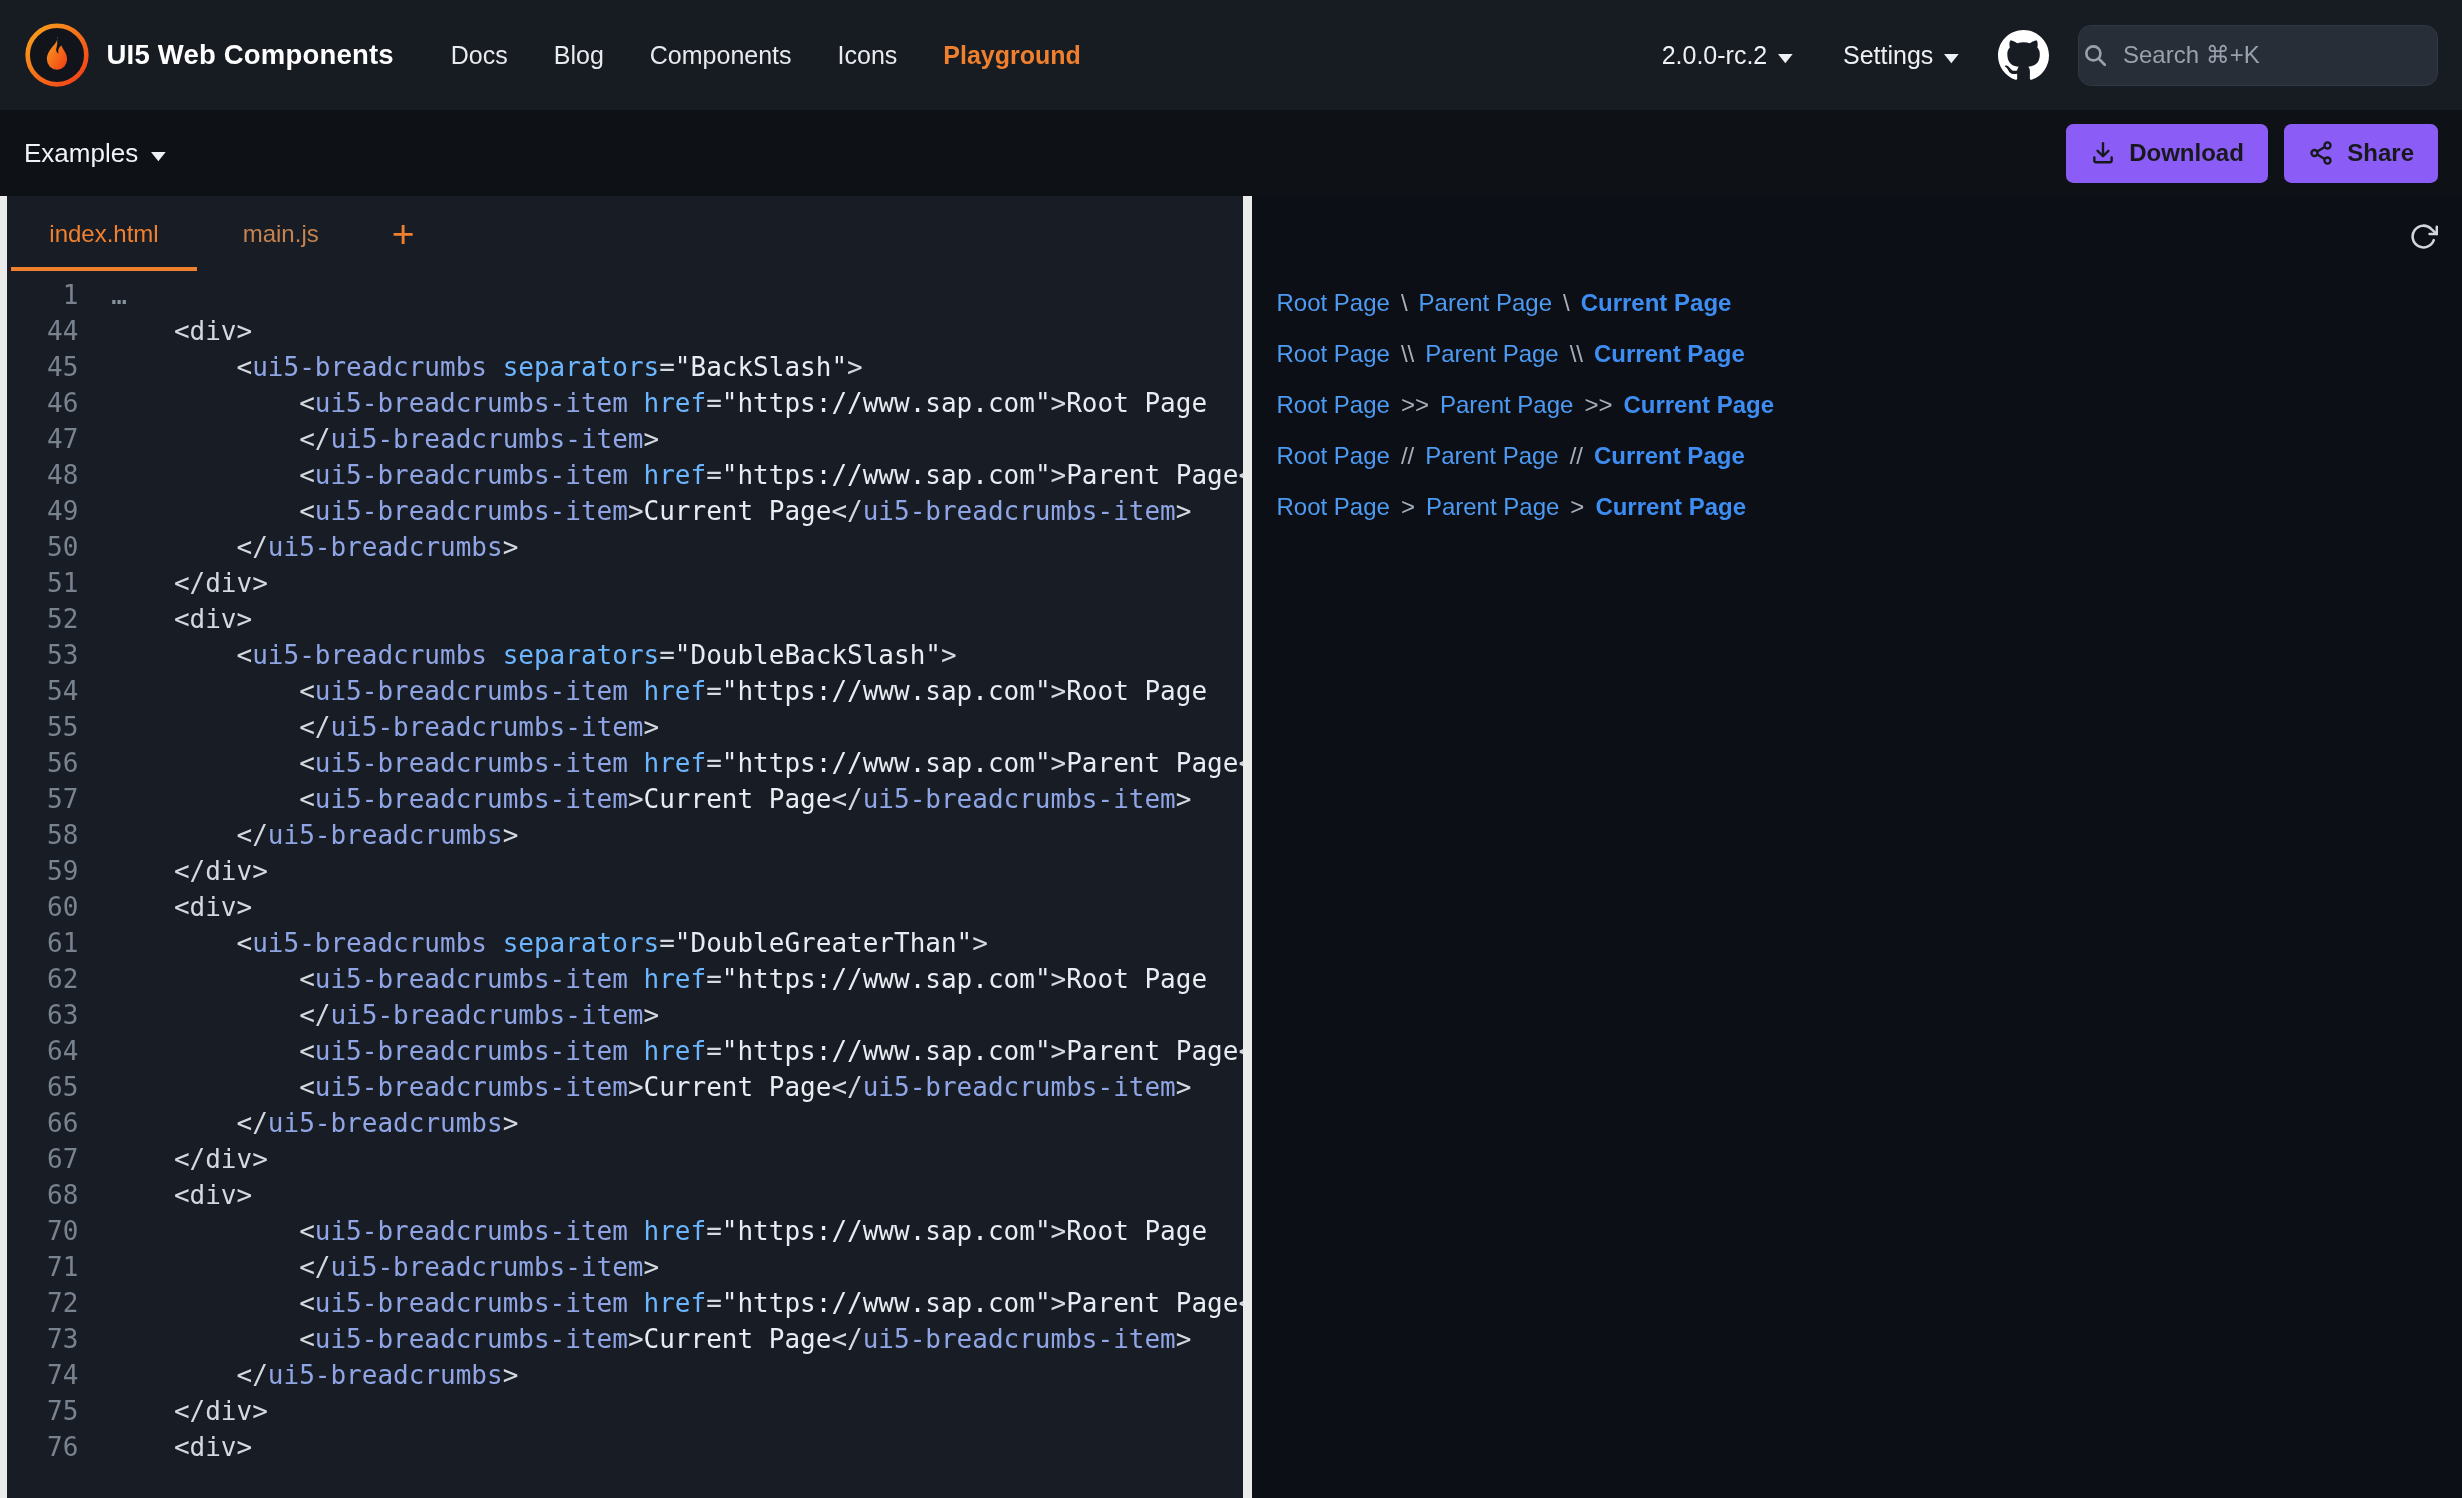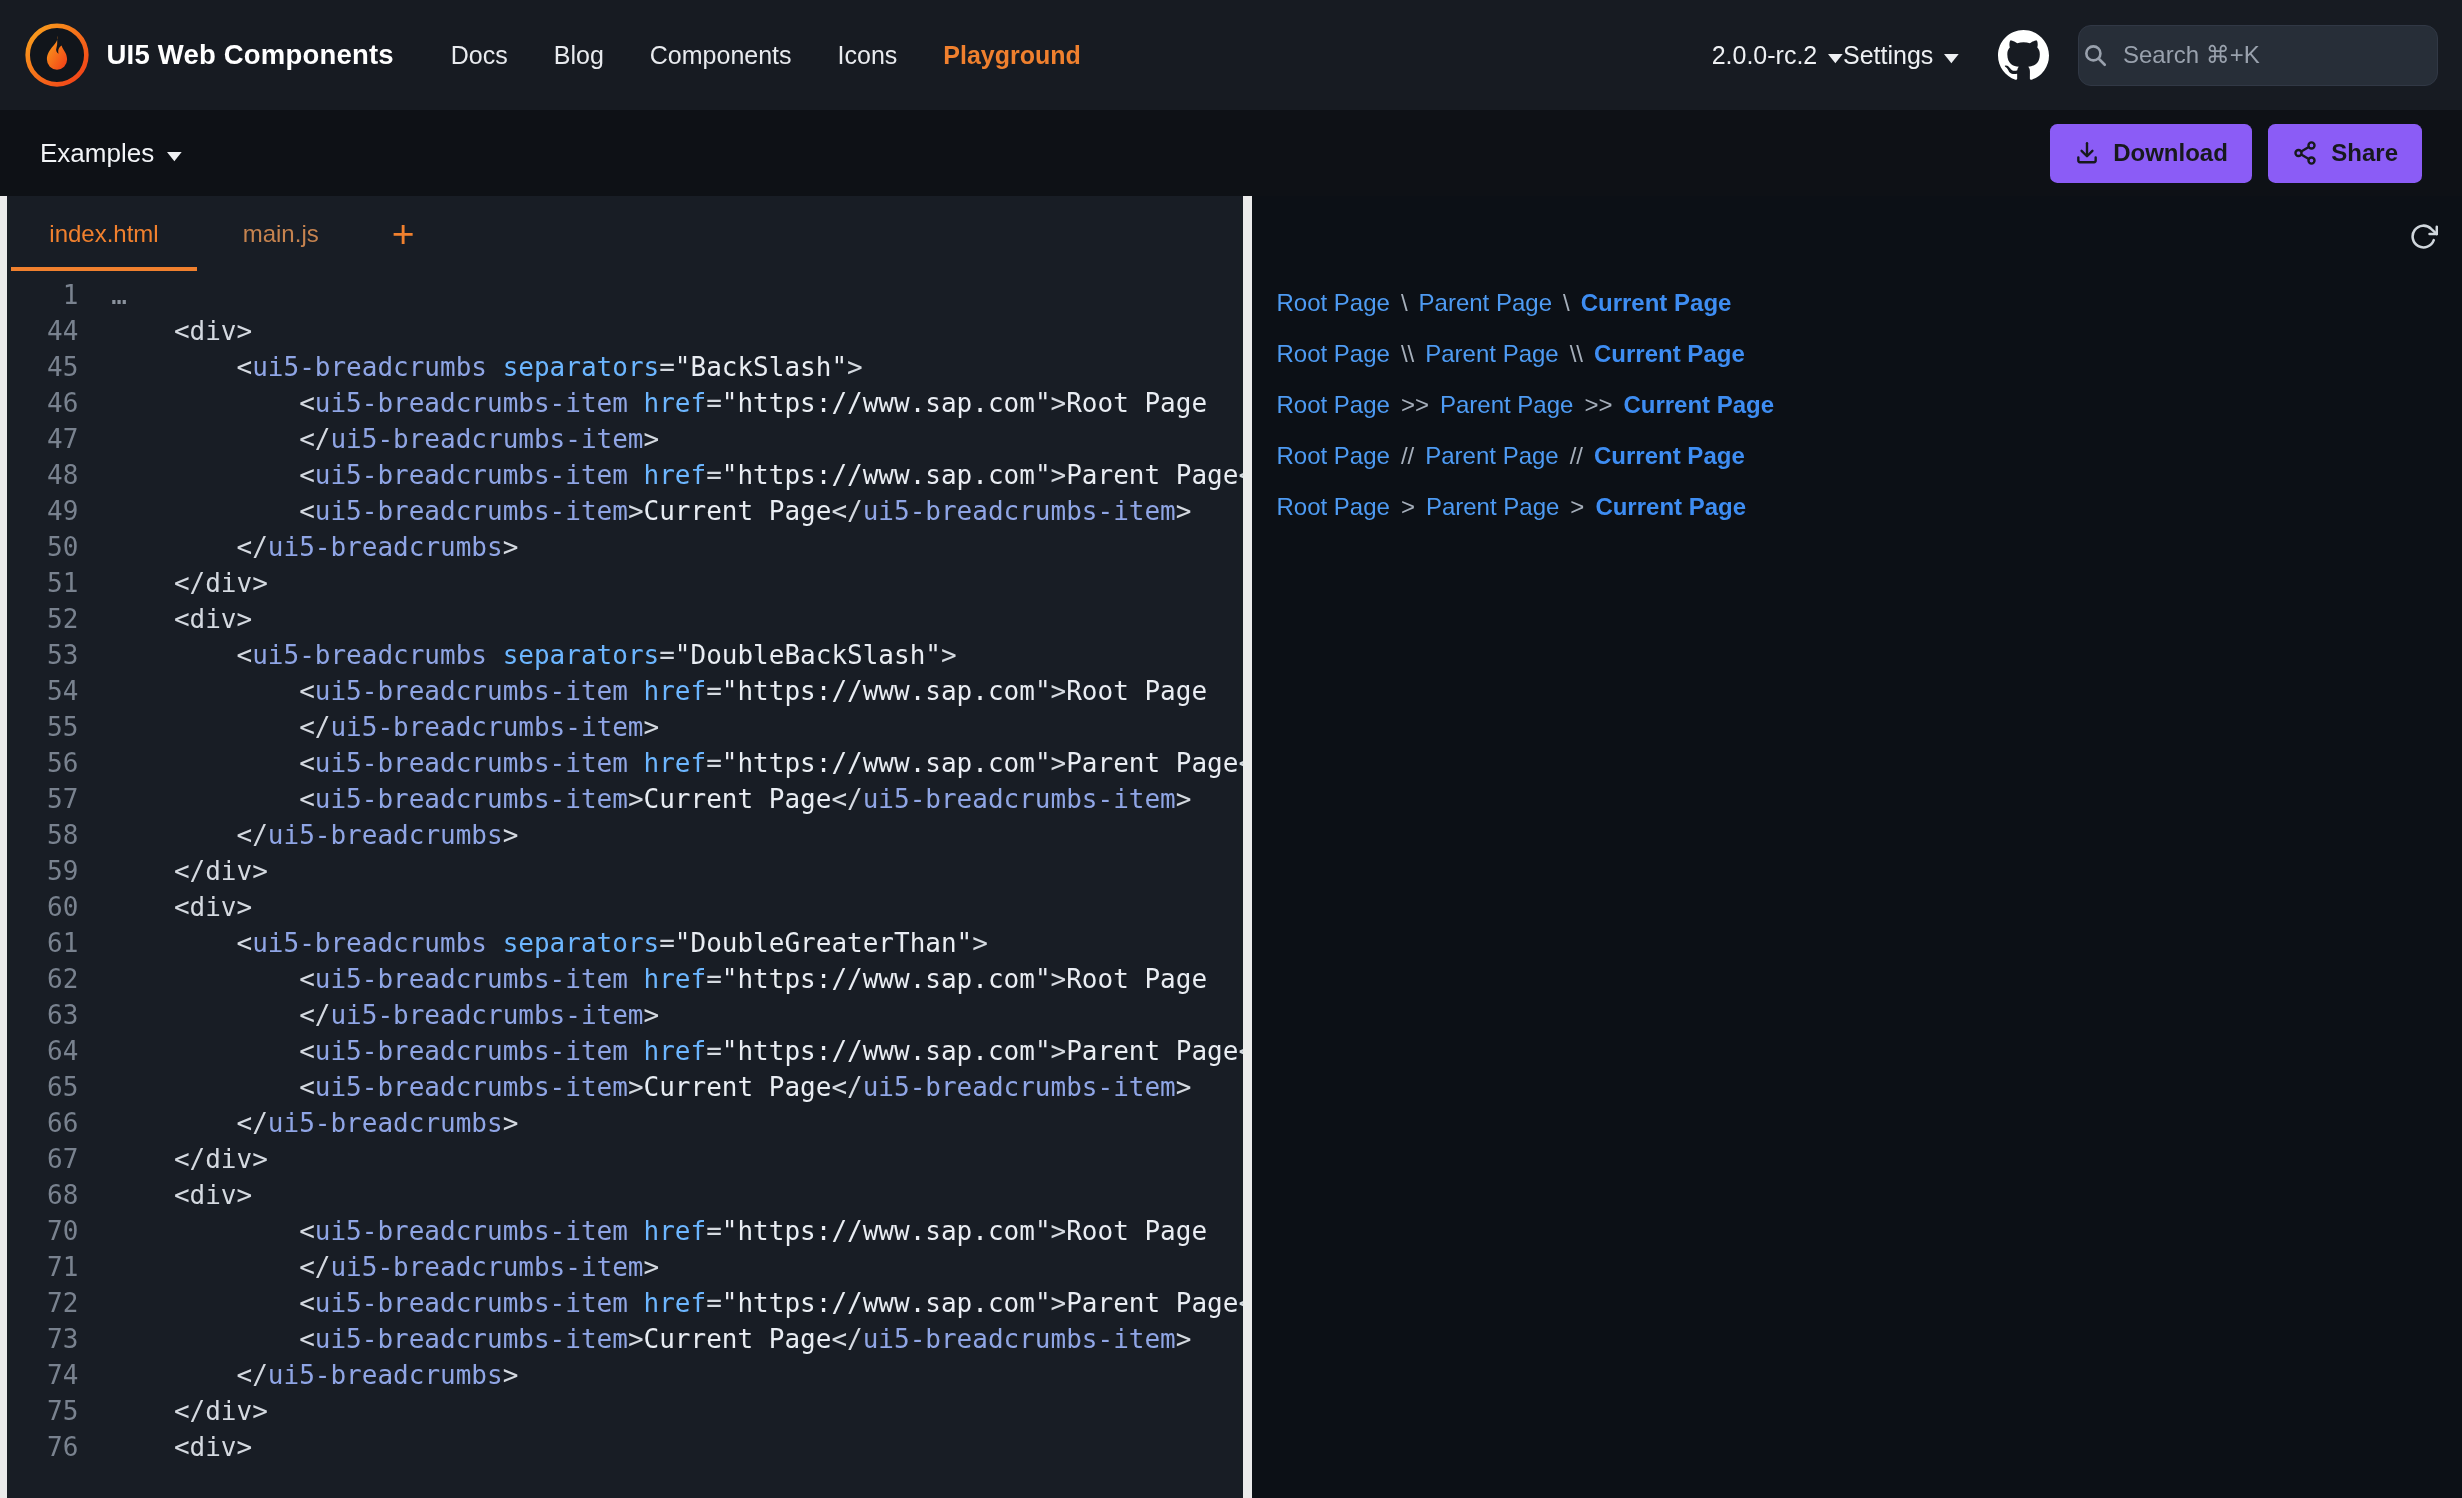--- a/index.html
+++ b/index.html
@@ -20,35 +20,35 @@
     height:110px;background:#171b22;display:flex;align-items:center;
     padding:0 24px;
   }
   .brand{display:flex;align-items:center;gap:16.5px;cursor:pointer;}
   .brand-title{font-size:27.5px;font-weight:700;color:#ffffff;letter-spacing:0.2px;}
   .nav{display:flex;margin-left:57px;gap:46px;font-size:25px;}
   .nav-item{color:#e8eaee;cursor:pointer;}
   .nav-item.active{color:var(--accent);font-weight:600;}
   .top-spacer{flex:1;}
   .menu-link{display:flex;align-items:center;gap:11px;font-size:25px;color:#eef0f3;cursor:pointer;}
-  .menu-link + .menu-link{}
+  .menu-link + .menu-link{margin-left:50px;}
   .caret{display:inline-block;color:#eef0f3;}
   .gh{margin-left:39px;display:flex;align-items:center;cursor:pointer;}
   .search{
     margin-left:29px;width:360px;height:61px;background:#272e38;border:0.9px solid #313845;
     border-radius:13px;display:flex;align-items:center;padding:0 3px;gap:13px;
   }
   .search input{
     background:transparent;border:none;outline:none;flex:1;
     font-size:24px;color:#c9cfd8;font-family:"Liberation Sans","DejaVu Sans",sans-serif;
   }
   .search input::placeholder{color:#99a1ad;}
   
   .examples-bar{
-    height:86px;background:#0e1116;display:flex;align-items:center;padding:0 40px;
+    height:86px;background:#0e1116;display:flex;align-items:center;padding:0 24px;
   }
   .examples{display:flex;align-items:center;gap:13px;font-size:26px;font-weight:500;color:#f2f4f7;cursor:pointer;}
   .bar-spacer{flex:1;}
   .btn{
     height:59px;background:#8b5cf6;border:none;border-radius:7.3px;color:#17191d;
     font-size:24px;font-weight:700;display:flex;align-items:center;gap:13px;
     padding:0 24px;cursor:pointer;font-family:"Liberation Sans","DejaVu Sans",sans-serif;
   }
   .btn + .btn{margin-left:16.5px;}
   

